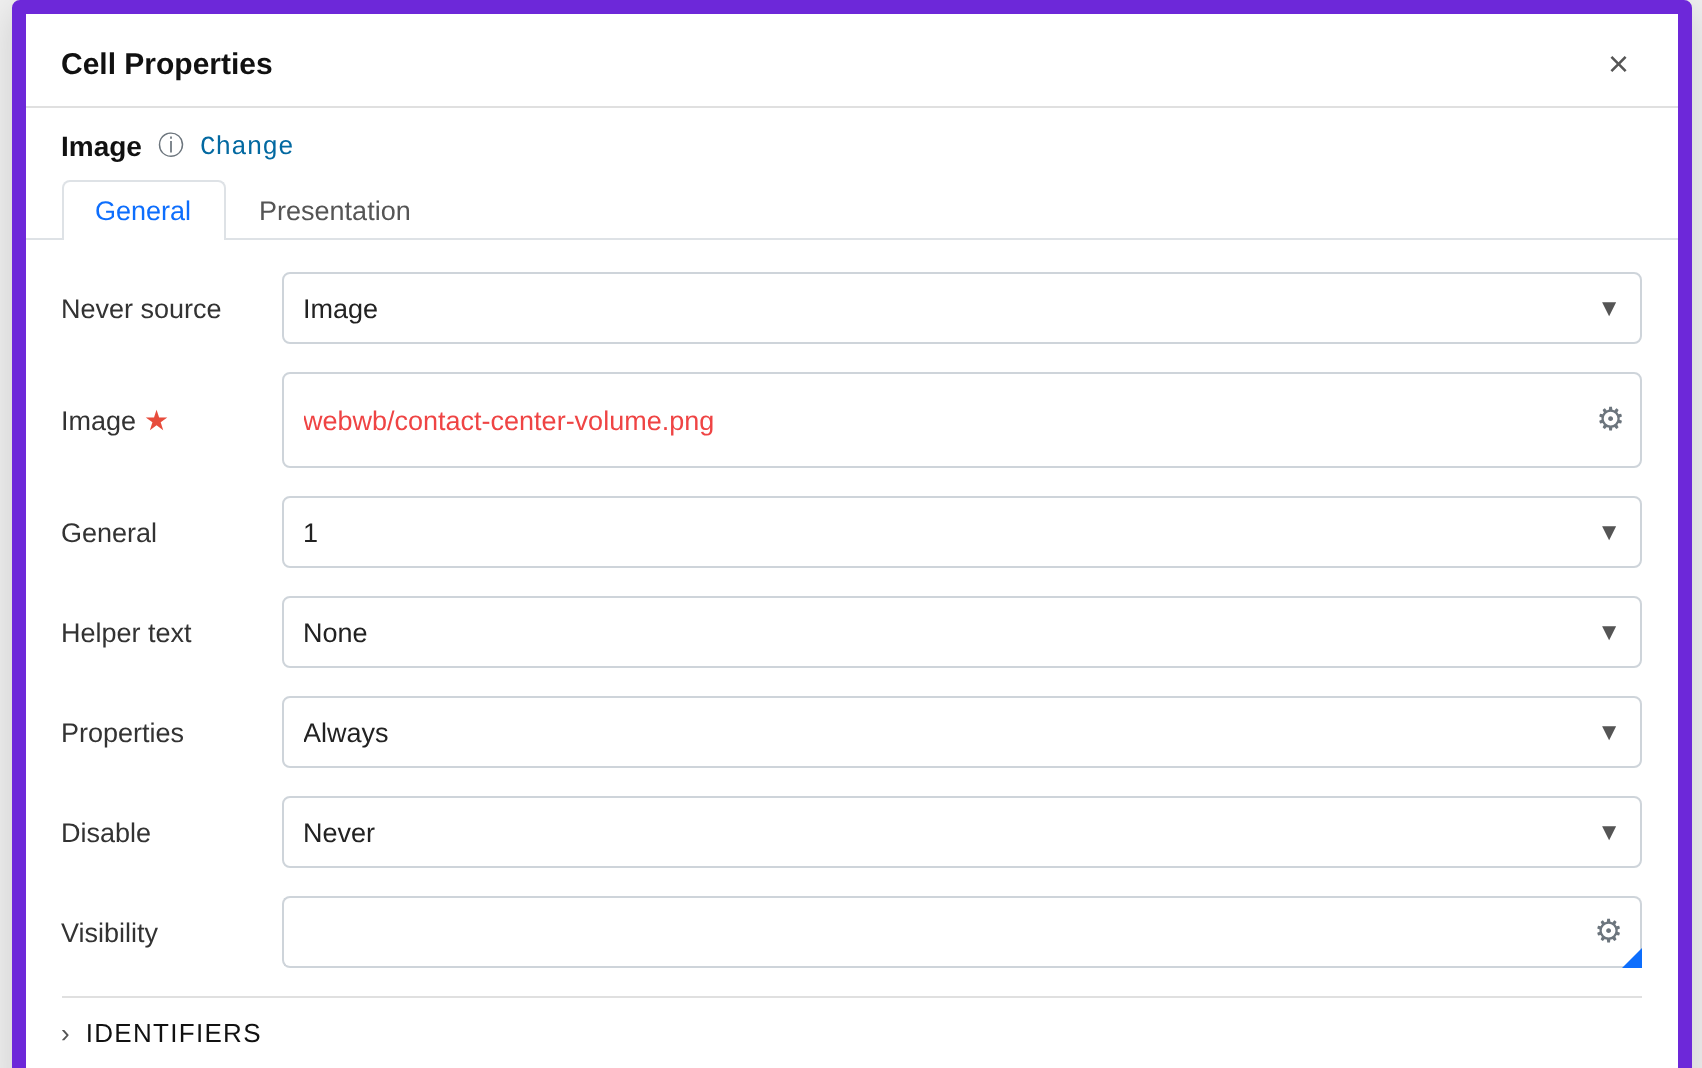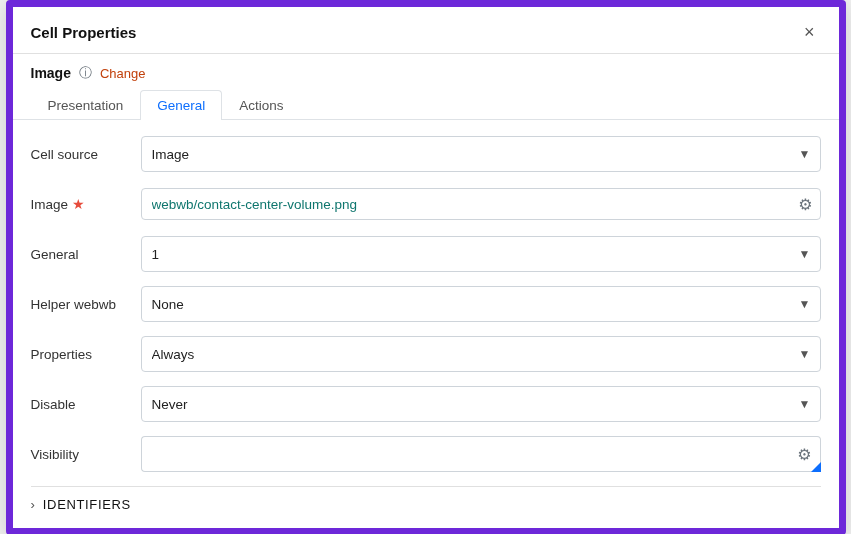--- a/index.html
+++ b/index.html
@@ -54,24 +54,25 @@
       font-weight: 700;
       font-size: 14px;
       color: #111;
     }
     .info-icon {
       color: #6c757d;
       font-size: 13px;
       cursor: pointer;
     }
     .change-link {
-      color: #c2410c;
+      color: #0369a1;
       font-size: 13px;
       cursor: pointer;
       text-decoration: none;
+      font-family: Liberation Mono, monospace;
     }
     .tabs {
       display: flex;
       padding: 8px 18px 0 18px;
       gap: 0;
       border-bottom: 1px solid #dee2e6;
     }
     .tab {
       padding: 7px 16px;
       cursor: pointer;
@@ -137,22 +138,22 @@
       pointer-events: none;
       color: #555;
       font-size: 12px;
     }
     .form-input {
       width: 100%;
       padding: 6px 36px 6px 10px;
       border: 1px solid #ced4da;
       border-radius: 4px;
       font-size: 13.5px;
-      color: #0f766e;
-      height: 32px;
+      color: #ef4444;
+      height: 48px;
     }
     .input-gear-wrap {
       position: relative;
     }
     .gear-btn {
       position: absolute;
       right: 6px;
       top: 50%;
       transform: translateY(-50%);
       background: none;
@@ -236,35 +237,32 @@
     <button class="close-btn">×</button>
   </div>
 
   <div class="dialog-subheader">
     <span class="subheader-label">Image</span>
     <span class="info-icon">ⓘ</span>
     <a class="change-link">Change</a>
   </div>
 
   <div class="tabs">
-    <button class="tab">
-      <span>Presentation</span>
-    </button>
     <button class="tab active">
       <span>General</span>
     </button>
     <button class="tab">
-      <span>Actions</span>
+      <span>Presentation</span>
     </button>
   </div>
 
   <div class="dialog-body">
 
     <div class="form-row">
-      <div class="form-label">Cell source</div>
+      <div class="form-label">Never source</div>
       <div class="form-control-wrap">
         <select class="form-select">
           <option>Image</option>
           <option>None</option>
           <option>Font Icon</option>
         </select>
         <span class="select-arrow">▼</span>
       </div>
     </div>
 
@@ -286,21 +284,21 @@
           <option>1</option>
           <option>2</option>
           <option>3</option>
           <option>4</option>
         </select>
         <span class="select-arrow">▼</span>
       </div>
     </div>
 
     <div class="form-row">
-      <div class="form-label">Helper webwb</div>
+      <div class="form-label">Helper text</div>
       <div class="form-control-wrap">
         <select class="form-select">
           <option>None</option>
           <option>Custom</option>
         </select>
         <span class="select-arrow">▼</span>
       </div>
     </div>
 
     <div class="form-row">

